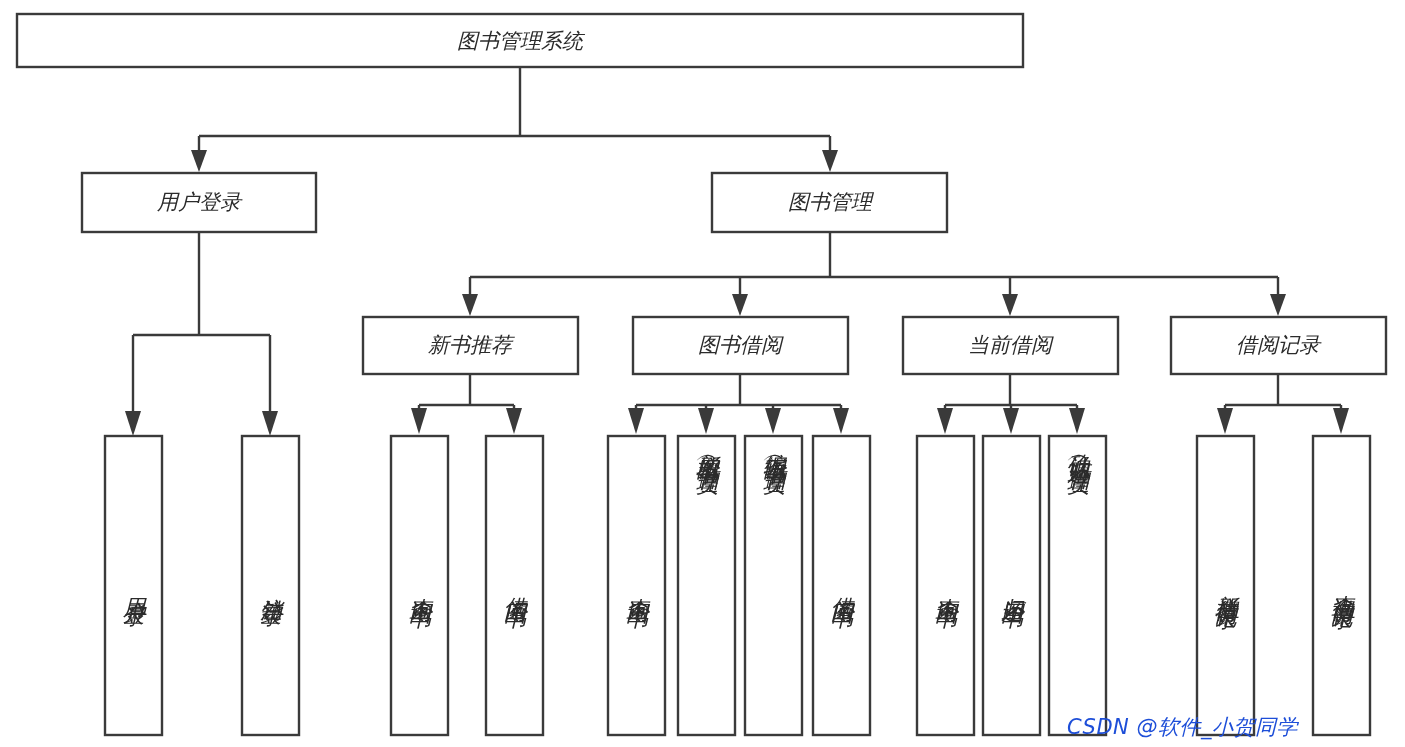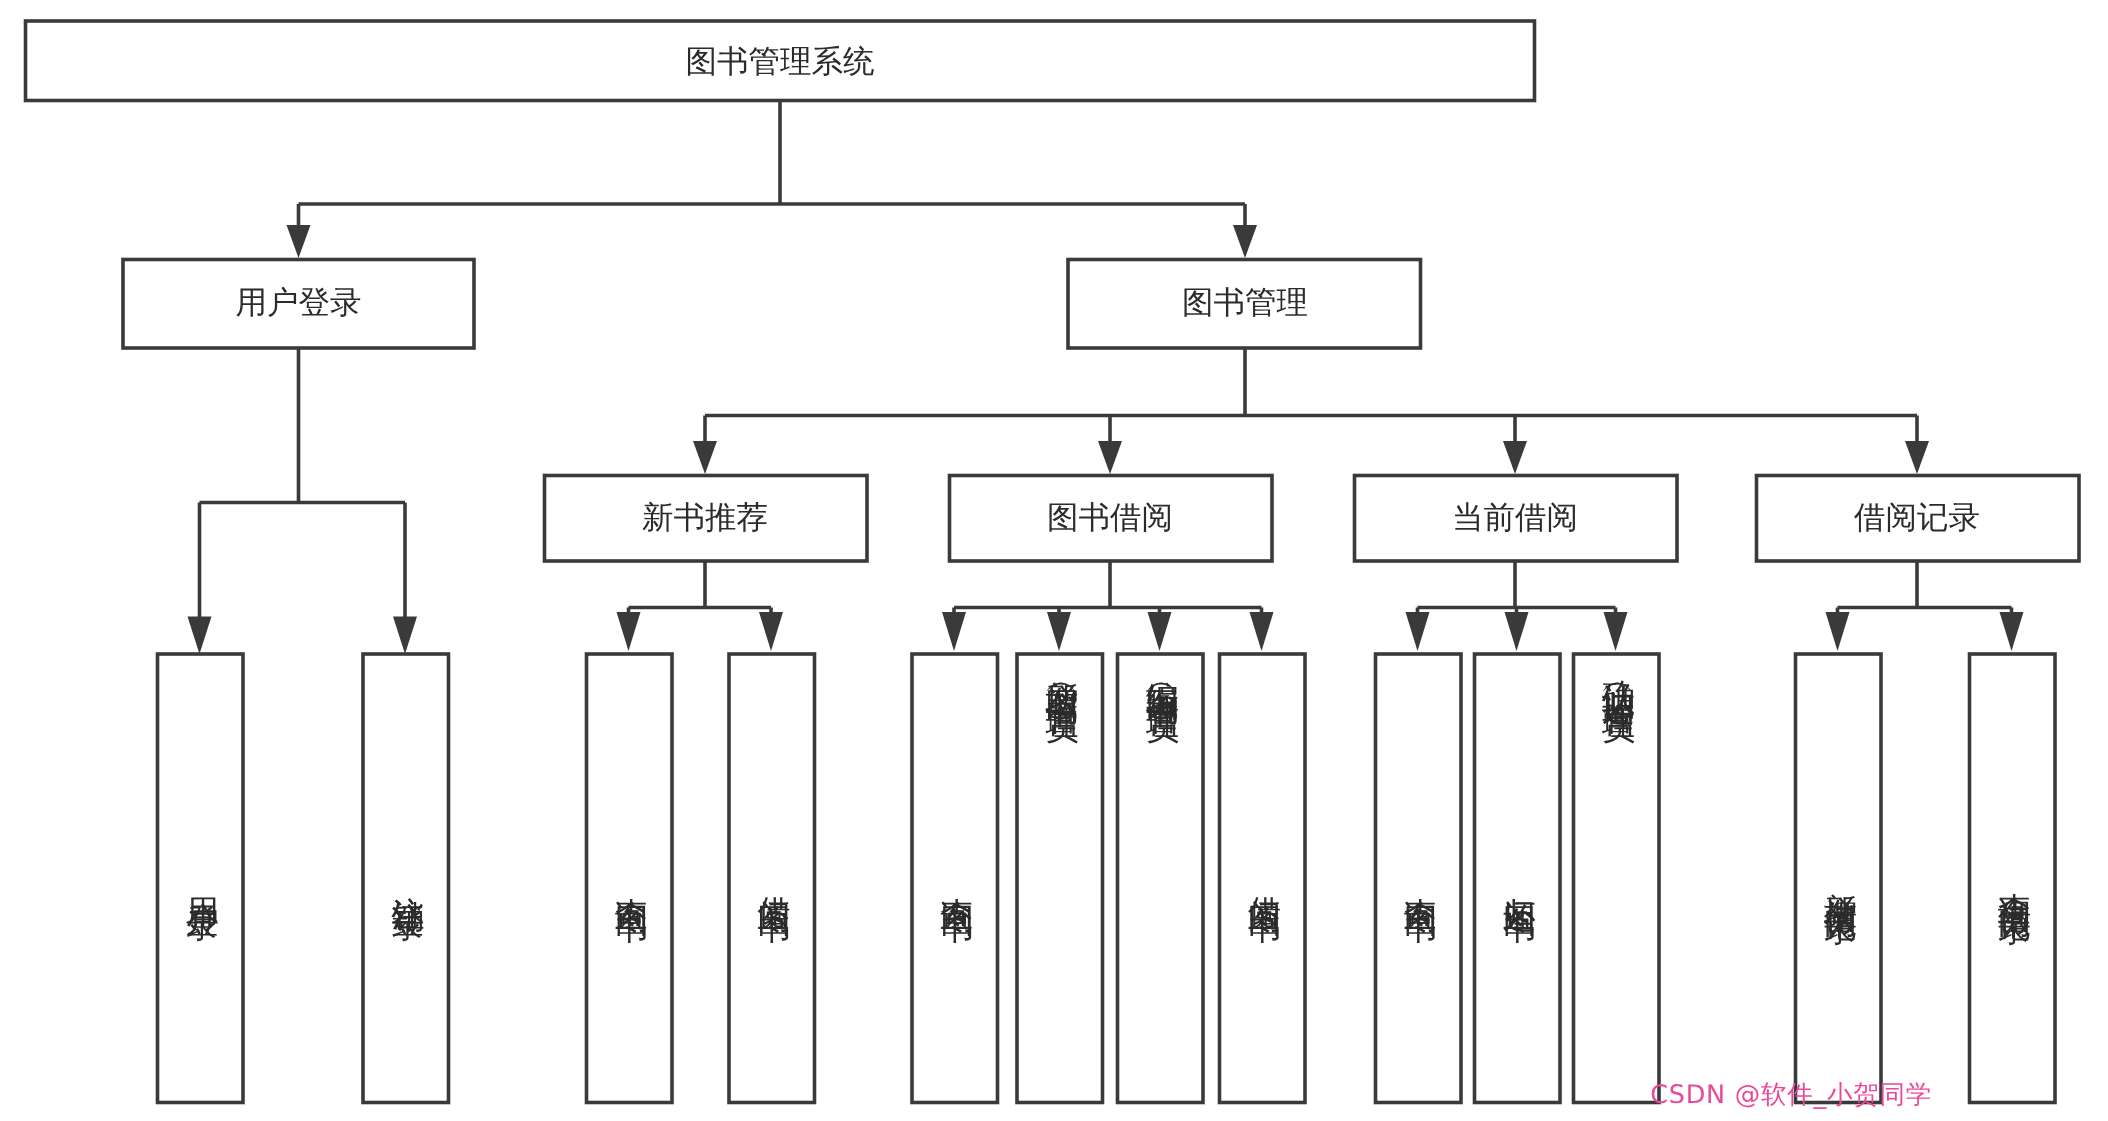--- a/index.html
+++ b/index.html
@@ -12,20 +12,21 @@
     width: 1405px;
     height: 747px;
     overflow: hidden;
     font-family: "DejaVu Sans", "Liberation Sans", sans-serif;
   }
   #diagram-root {
     position: relative;
     width: 1302px;
     height: 747px;
     background: #ffffff;
+    font-style: italic;
   }
   svg#tree-svg {
     position: absolute;
     left: 0;
     top: 0;
     width: 1405px;
     height: 747px;
     display: block;
   }
   .node-box {
@@ -58,25 +59,25 @@
     font-size: 22px;
     line-height: 1.22;
     color: #2b2b2b;
     letter-spacing: 3px;
     text-align: center;
     white-space: nowrap;
     pointer-events: none;
   }
   .watermark {
     position: absolute;
-    right: 14px;
+    right: 4px;
     bottom: 6px;
     font-family: "DejaVu Sans", "Liberation Sans", sans-serif;
-    font-size: 17px;
-    color: #ec4899;
+    font-size: 21px;
+    color: #1d4ed8;
     letter-spacing: 0.5px;
     white-space: nowrap;
   }
 </style>
 </head>
 <body>
 
 <div id="diagram-root">
 
   <svg id="tree-svg" viewBox="0 0 1405 747" xmlns="http://www.w3.org/2000/svg">

